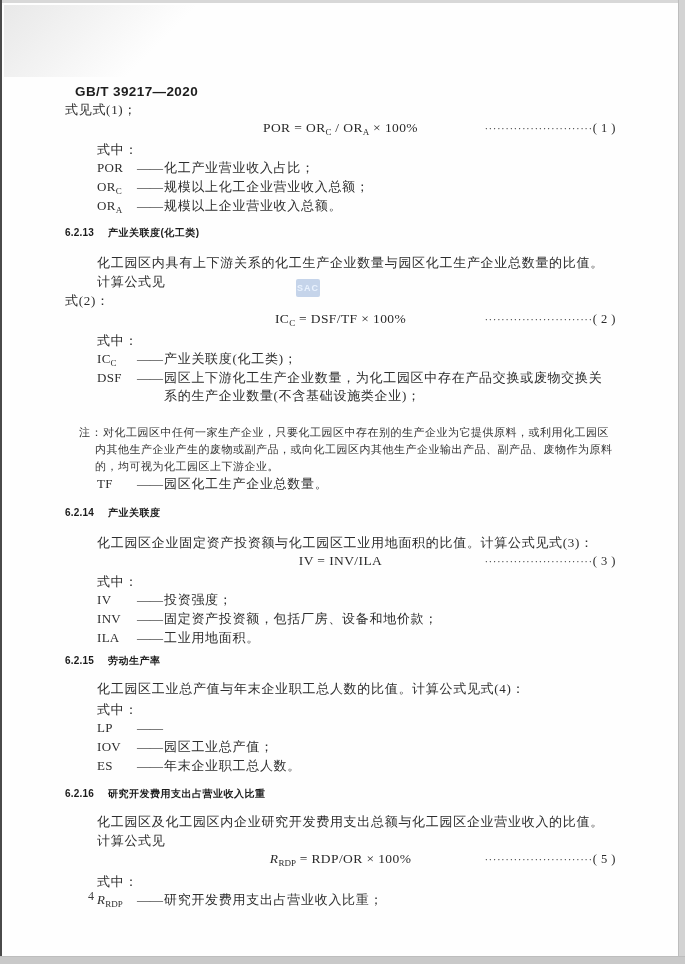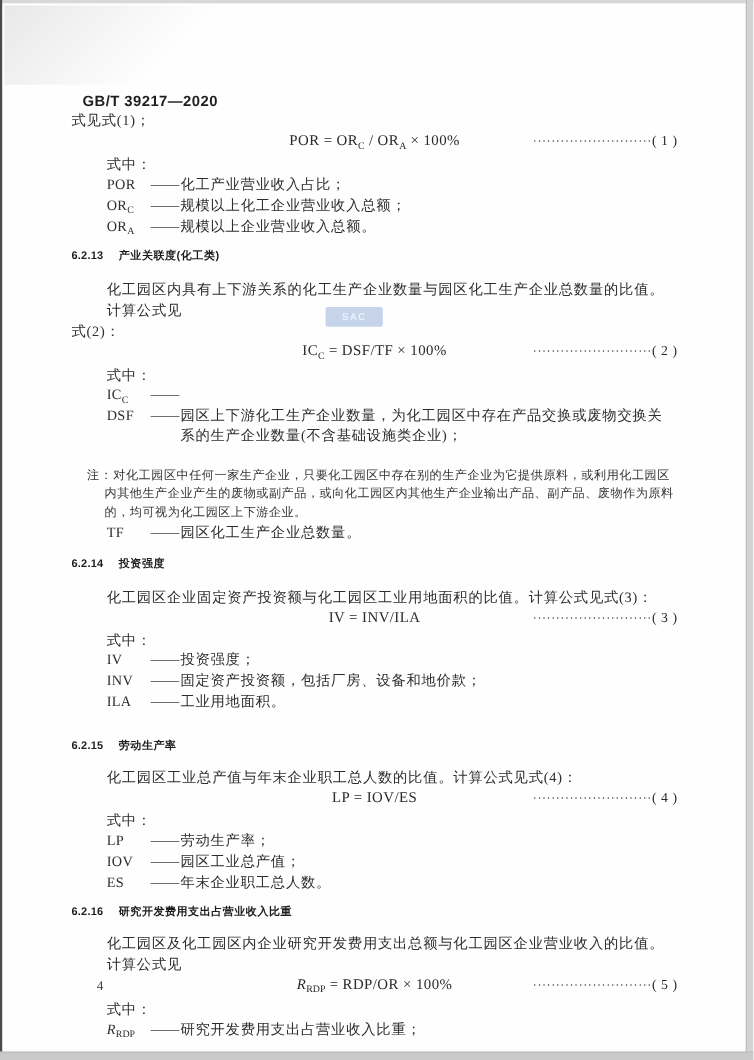--- a/index.html
+++ b/index.html
@@ -39,35 +39,35 @@
   
   .def{display:flex;padding-left:32px;font-size:13px;line-height:18px;}
   .term{width:40px;flex:0 0 40px;letter-spacing:.3px;font-family:"Liberation Serif","DejaVu Serif",serif;}
   .dash{flex:0 0 auto;letter-spacing:0;margin-right:1px;}
   .desc{flex:1;letter-spacing:.7px;}
 
   
   .h{margin-top:8px;font-family:"Liberation Sans","DejaVu Sans",sans-serif;
     font-weight:bold;font-size:10px;line-height:18px;color:#1c1c1c;letter-spacing:.5px;}
   .h .hno{margin-right:14px;letter-spacing:.2px;}
-  .h14{margin-top:10px;} .h15{margin-top:22px;} .h16{margin-top:9px;}
+  .h14{margin-top:10px;} .h15{margin-top:4px;} .h16{margin-top:9px;}
 
   
   .pline{font-size:13px;line-height:19px;letter-spacing:.7px;}
   .pfirst{padding-left:32px;}
   .pm11{margin-top:11px;} .pm9{margin-top:9px;}
 
   
   .note{margin-top:19px;padding-left:30px;text-indent:-16px;font-size:11px;line-height:17px;
     letter-spacing:.5px;color:#333;}
   .note-label{letter-spacing:1px;}
 
   .page-number{position:absolute;left:86px;top:886px;font-size:12px;color:#3d3d3d;}
 
-  .watermark{position:absolute;left:294px;top:276px;width:52px;height:18px;
+  .watermark{position:absolute;left:294px;top:276px;width:24px;height:18px;
     background:rgba(150,176,216,.55);border-radius:2px;display:flex;align-items:center;justify-content:center;
     font-family:"Liberation Sans",sans-serif;font-weight:bold;font-size:9px;color:rgba(235,243,255,.95);
     letter-spacing:1px;}
 </style>
 </head>
 <body>
 
 <div class="page">
   <div class="corner-shade"></div>
 
@@ -109,39 +109,40 @@
     <div class="eq">
       <span><span>IC</span><sub>C</sub><span> = DSF/TF × 100%</span></span>
       <span class="eqnum"><span class="dots">··························</span><span>( 2 )</span></span>
     </div>
 
     <div class="line where">式中：</div>
 
     <div class="def">
       <span class="term"><span>IC</span><sub>C</sub></span>
       <span class="dash">——</span>
+      <span class="desc">产业关联度(化工类)；</span>
     </div>
     <div class="def">
       <span class="term"><span>DSF</span><sub></sub></span>
       <span class="dash">——</span>
       <span class="desc">园区上下游化工生产企业数量，为化工园区中存在产品交换或废物交换关系的生产企业数量(不含基础设施类企业)；</span>
     </div>
 
     <div class="note">
       <span class="note-label">注：</span><span>对化工园区中任何一家生产企业，只要化工园区中存在别的生产企业为它提供原料，或利用化工园区内其他生产企业产生的废物或副产品，或向化工园区内其他生产企业输出产品、副产品、废物作为原料的，均可视为化工园区上下游企业。</span>
     </div>
 
     <div class="def">
       <span class="term"><span>TF</span><sub></sub></span>
       <span class="dash">——</span>
       <span class="desc">园区化工生产企业总数量。</span>
     </div>
 
     <div class="h h14">
-      <span class="hno">6.2.14</span><span>投资强度</span>
+      <span class="hno">6.2.14</span><span>产业关联度</span>
     </div>
     <div class="pline pfirst pm11">化工园区企业固定资产投资额与化工园区工业用地面积的比值。计算公式见式(3)：</div>
 
     <div class="eq">
       <span>IV = INV/ILA</span>
       <span class="eqnum"><span class="dots">··························</span><span>( 3 )</span></span>
     </div>
 
     <div class="line where">式中：</div>
 
@@ -159,31 +160,26 @@
       <span class="term"><span>ILA</span><sub></sub></span>
       <span class="dash">——</span>
       <span class="desc">工业用地面积。</span>
     </div>
 
     <div class="h h15">
       <span class="hno">6.2.15</span><span>劳动生产率</span>
     </div>
     <div class="pline pfirst pm9">化工园区工业总产值与年末企业职工总人数的比值。计算公式见式(4)：</div>
 
-    <div class="eq">
-      <span>LP = IOV/ES</span>
-      <span class="eqnum"><span class="dots">··························</span><span>( 4 )</span></span>
-    </div>
 
     <div class="line where">式中：</div>
 
     <div class="def">
       <span class="term"><span>LP</span><sub></sub></span>
       <span class="dash">——</span>
-      <span class="desc">劳动生产率；</span>
     </div>
     <div class="def">
       <span class="term"><span>IOV</span><sub></sub></span>
       <span class="dash">——</span>
       <span class="desc">园区工业总产值；</span>
     </div>
     <div class="def">
       <span class="term"><span>ES</span><sub></sub></span>
       <span class="dash">——</span>
       <span class="desc">年末企业职工总人数。</span>

